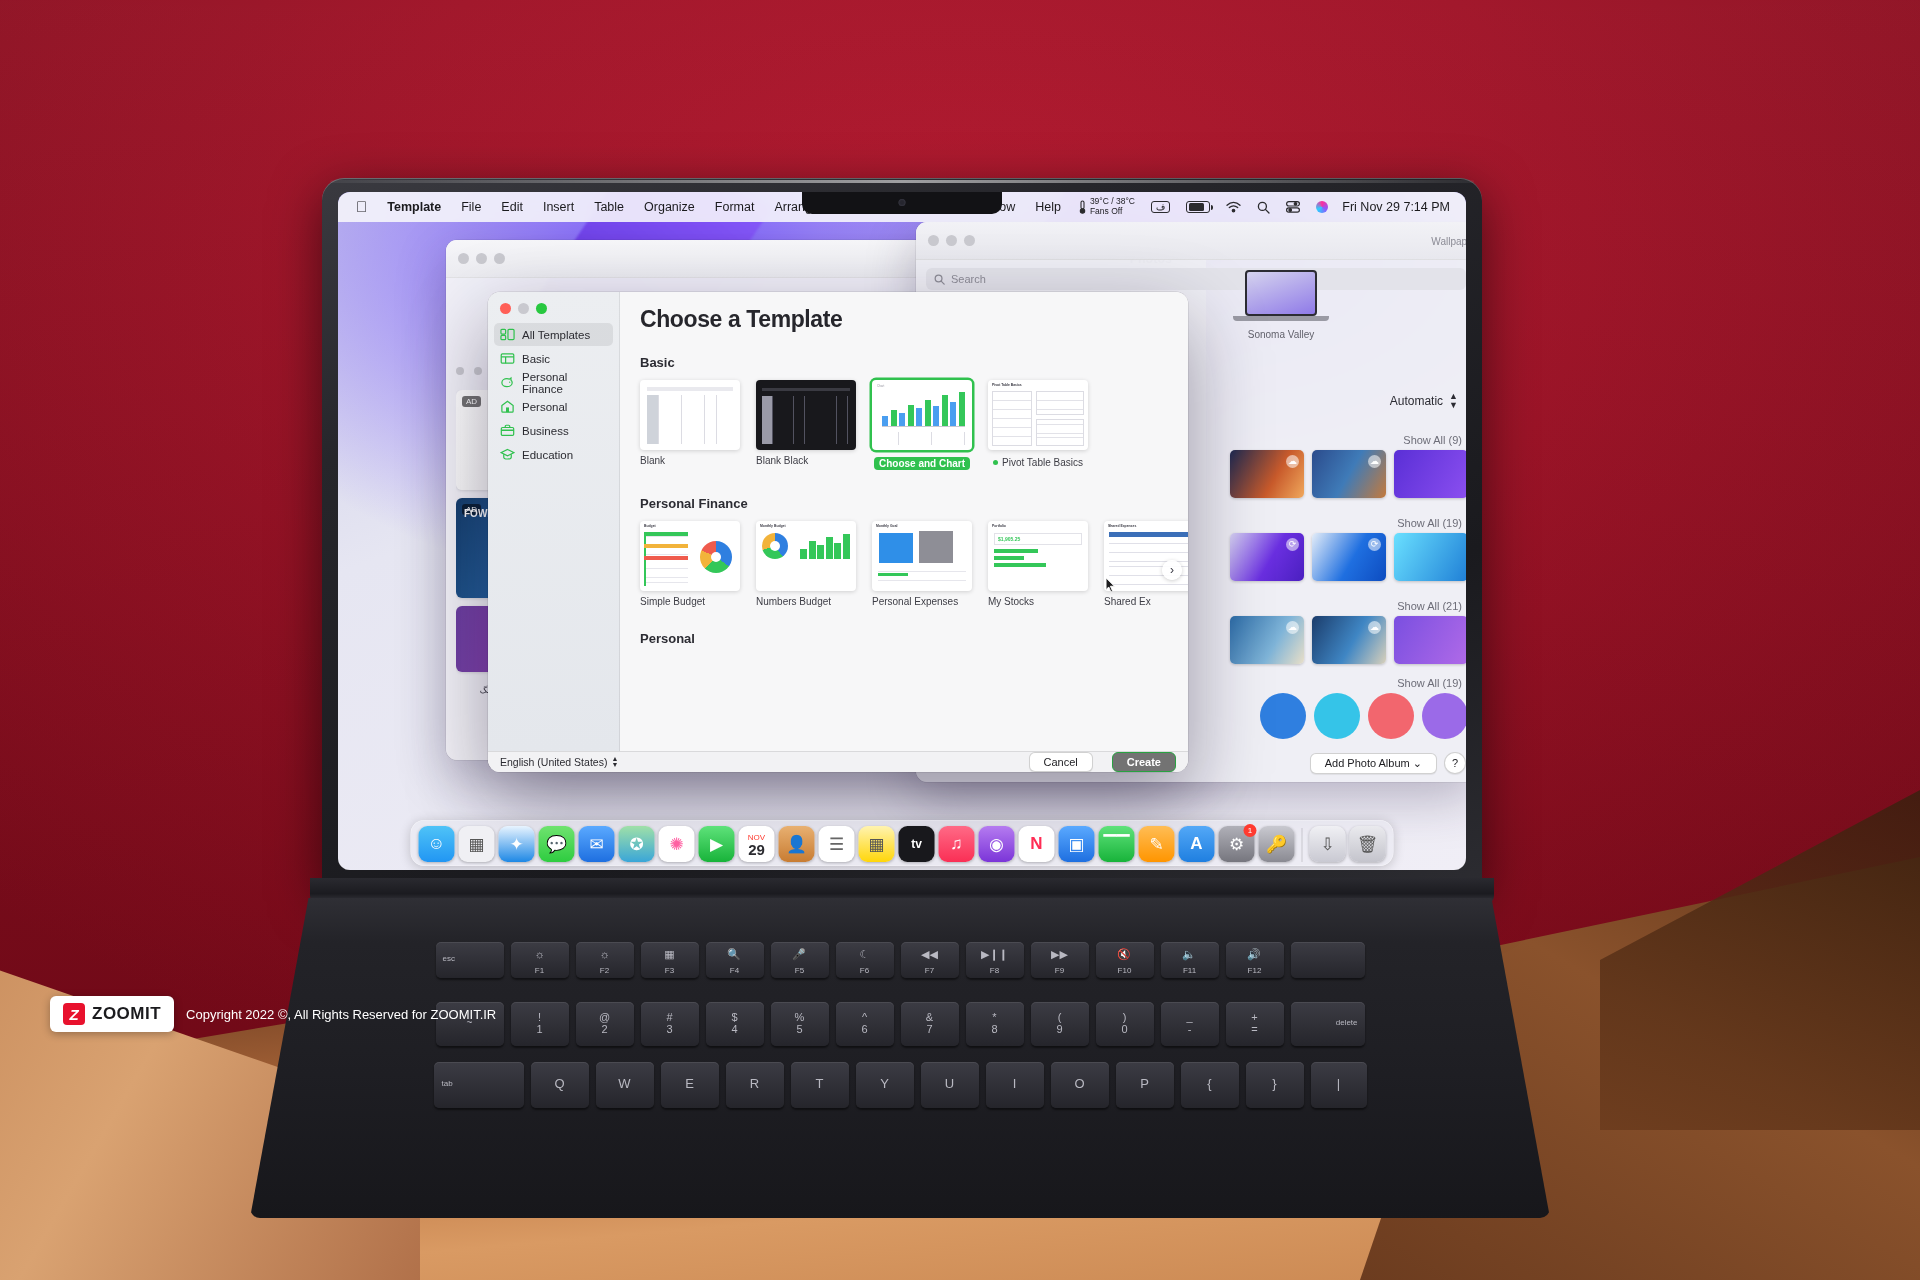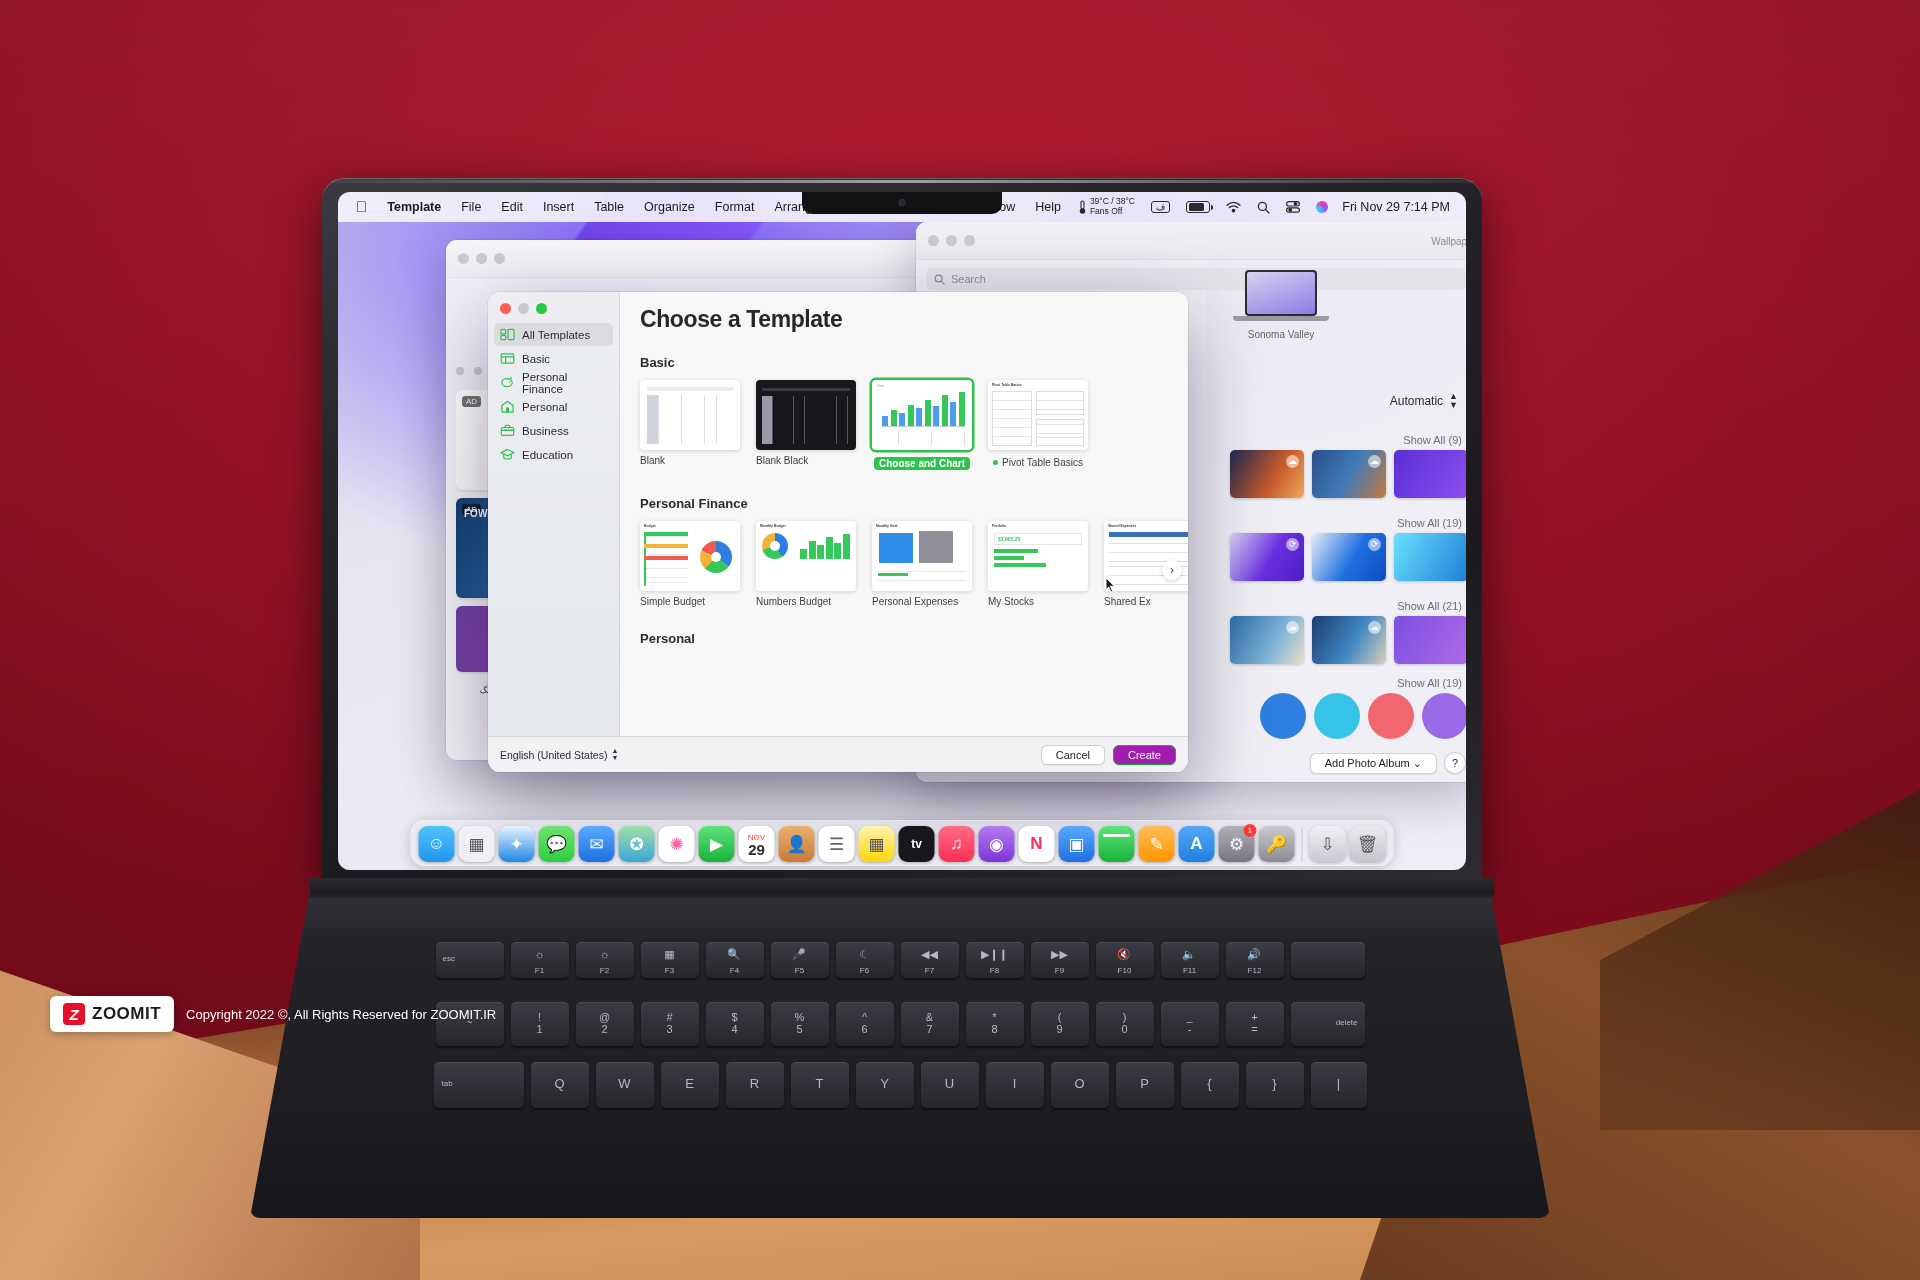--- a/index.html
+++ b/index.html
@@ -245,31 +245,31 @@
     text-align:center;font-size:10px;color:#3d3d45;margin-top:7px;
     white-space:nowrap; overflow:hidden;
   }
   .tpl.selected .tpl-label{
     background:#30c14e;color:#fff;border-radius:4px;padding:1px 5px;display:inline-block;
     font-weight:600;
   }
   .tpl.selected .lbl-wrap{ text-align:center; }
   .newdot{ width:5px;height:5px;border-radius:50%;background:#30c14e;display:inline-block;margin-right:4px;}
   #dialog-footer{
-    height:36px; border-top:.5px solid rgba(0,0,0,.1);
+    height:21px; border-top:.5px solid rgba(0,0,0,.1);
     background:#f2f2f4; display:flex; align-items:center; padding:0 12px;
     gap:8px;
   }
   #lang-select{ font-size:10.5px;color:#2b2b31;display:flex;align-items:center;gap:4px;}
   #footer-spacer{ flex:1; }
   .btn{
     font-size:11px; padding:3px 14px; border-radius:6px; border:.5px solid rgba(0,0,0,.18);
     background:#fff; color:#1c1c20; box-shadow:0 1px 1px rgba(0,0,0,.07);
   }
-  .btn.primary{ background:#a21caf; color:#fff; border-color:#28a241; font-weight:400;}
+  .btn.primary{ background:#737373; color:#fff; border-color:#28a241; font-weight:700;margin-left:11px;}
   #cursor{
     position:absolute; left:485px; top:285px; z-index:45;
     width:11px; height:16px;
   }
 
   
   #dock{
     position:absolute; left:50%; transform:translateX(-50%); bottom:4px;
     height:46px; padding:4px 8px; display:flex; gap:4px; align-items:flex-end;
     background:rgba(235,235,242,.55); border-radius:14px; z-index:55;

